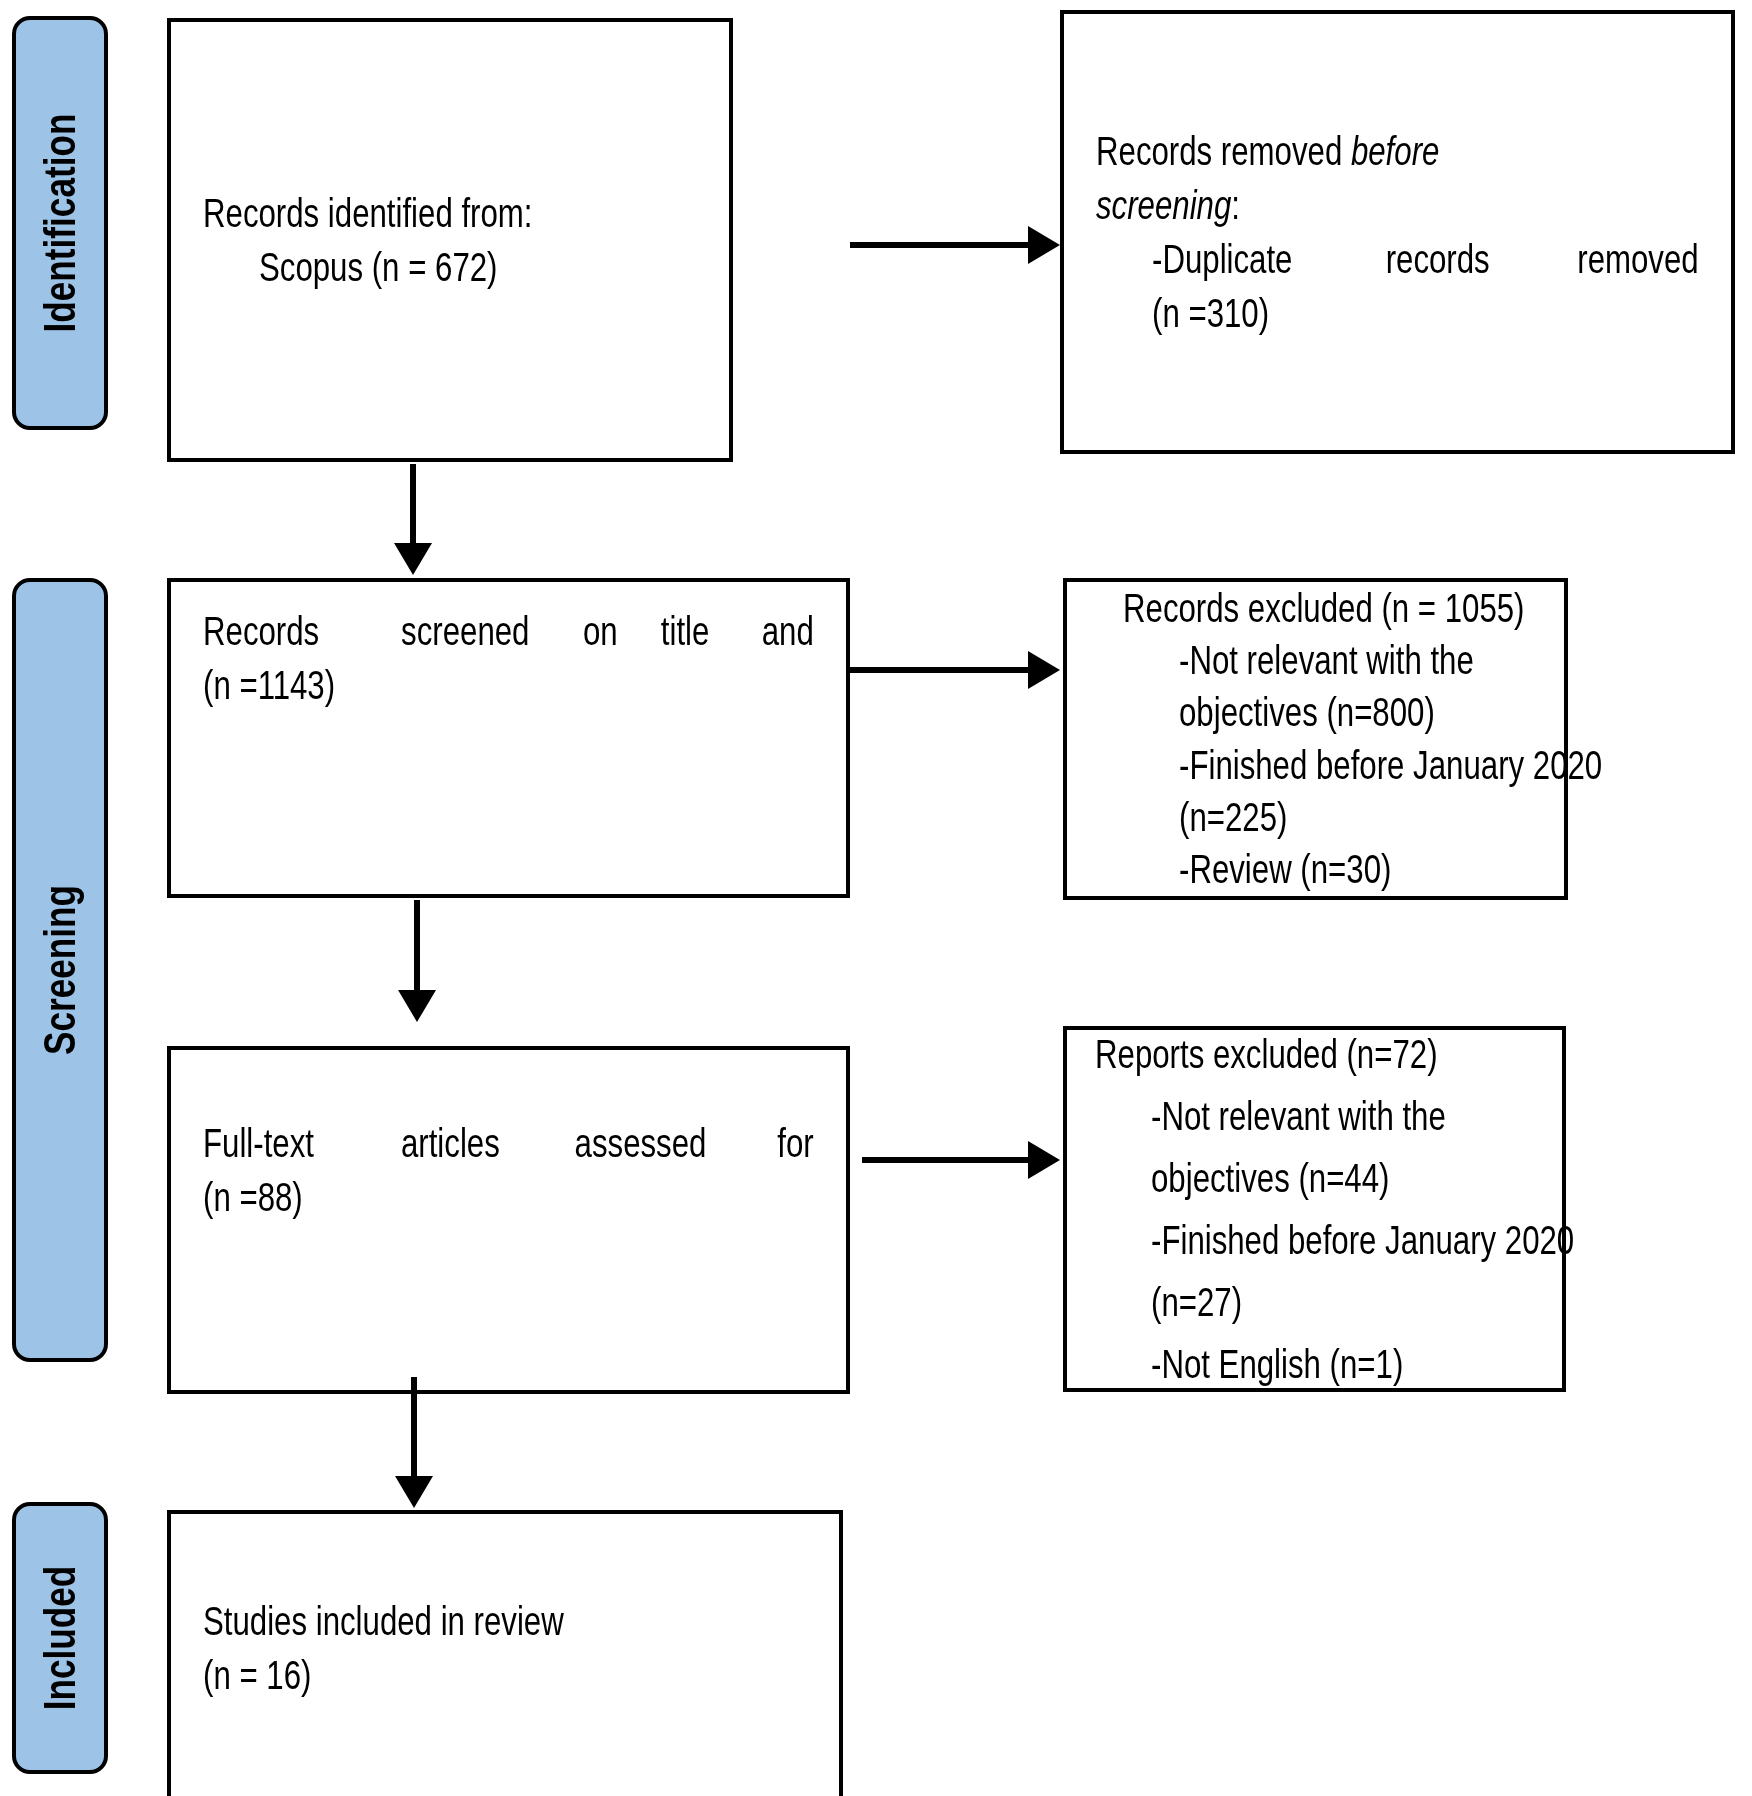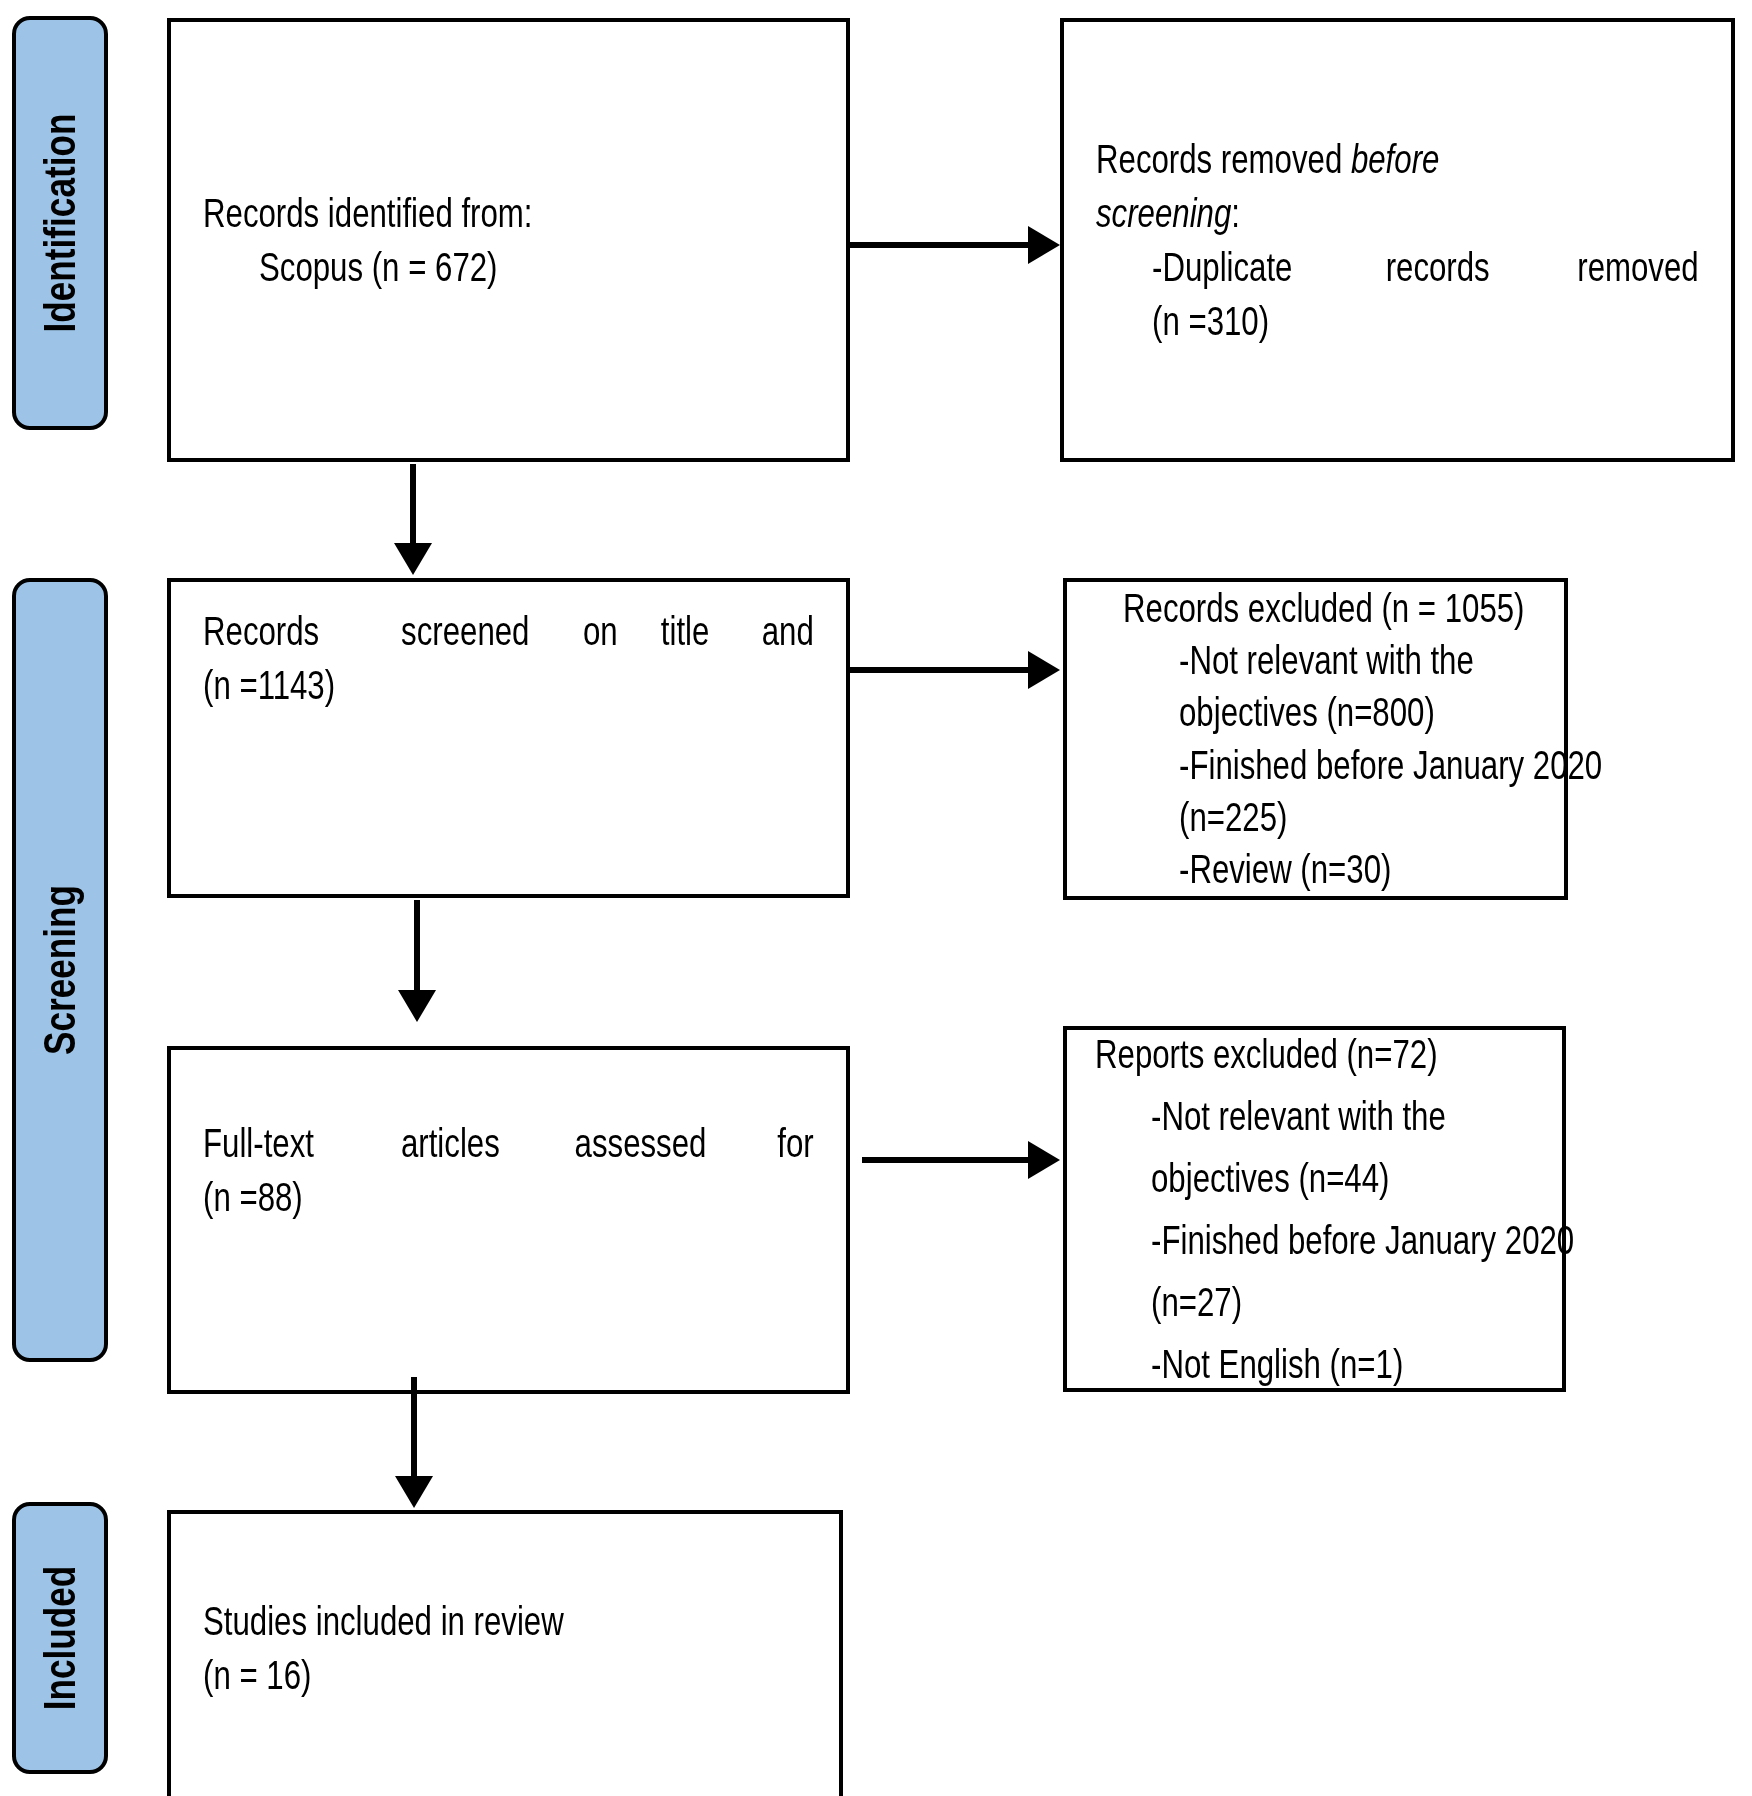--- a/index.html
+++ b/index.html
@@ -50,32 +50,32 @@
   <div class="stage" style="left:12px;top:16px;width:96px;height:414px;">
     <span class="stage-txt">Identification</span>
   </div>
   <div class="stage" style="left:12px;top:578px;width:96px;height:784px;">
     <span class="stage-txt">Screening</span>
   </div>
   <div class="stage" style="left:12px;top:1502px;width:96px;height:272px;">
     <span class="stage-txt">Included</span>
   </div>
 
-  <div class="box" style="left:167px;top:18px;width:683px;height:444px;text-align:right;">
+  <div class="box" style="left:167px;top:18px;width:566px;height:444px;text-align:right;">
     <div class="content">
       <div class="line">
         <span class="txt">Records identified from:</span>
       </div>
       <div class="line indent">
         <span class="txt">Scopus (n = 672)</span>
       </div>
     </div>
   </div>
 
-  <div class="box" style="left:1060px;top:18px;width:675px;height:444px;">
+  <div class="box" style="left:1060px;top:10px;width:675px;height:444px;">
     <div class="content">
       <div class="line">
         <span class="txt"><span>Records removed </span><span class="it">before</span></span>
       </div>
       <div class="line">
         <span class="txt"><span class="it">screening</span><span>:</span></span>
       </div>
       <div class="line indent spreadline js-spread">
           <span class="w">-Duplicate</span>
           <span class="w">records</span>

